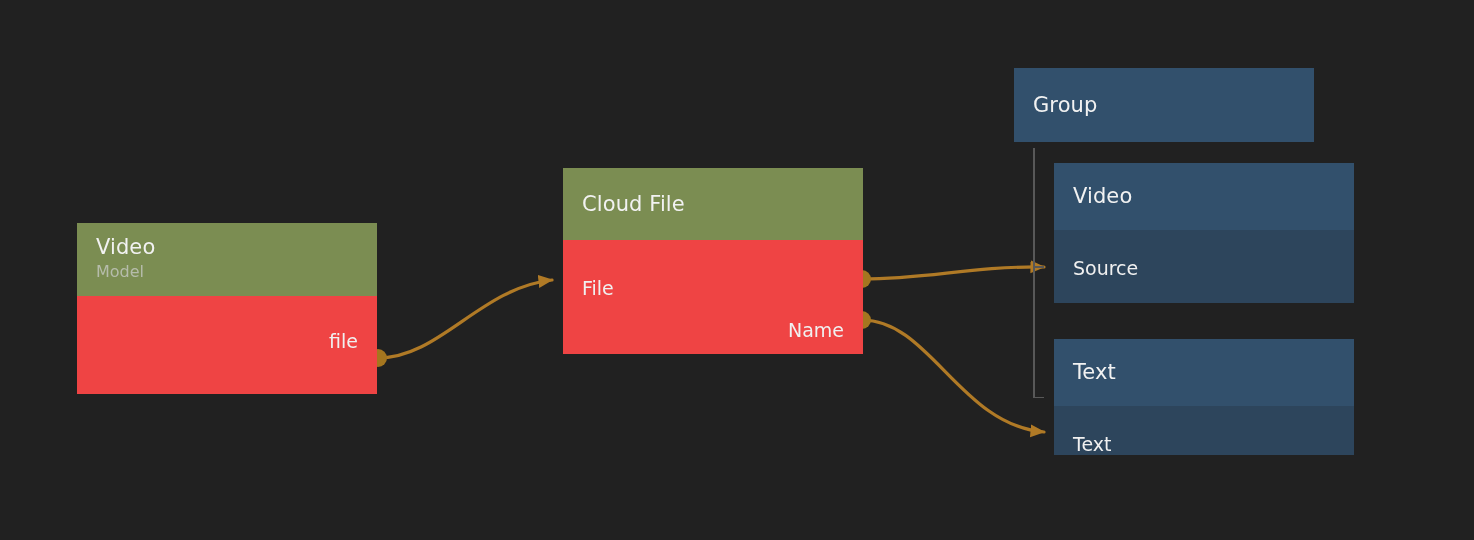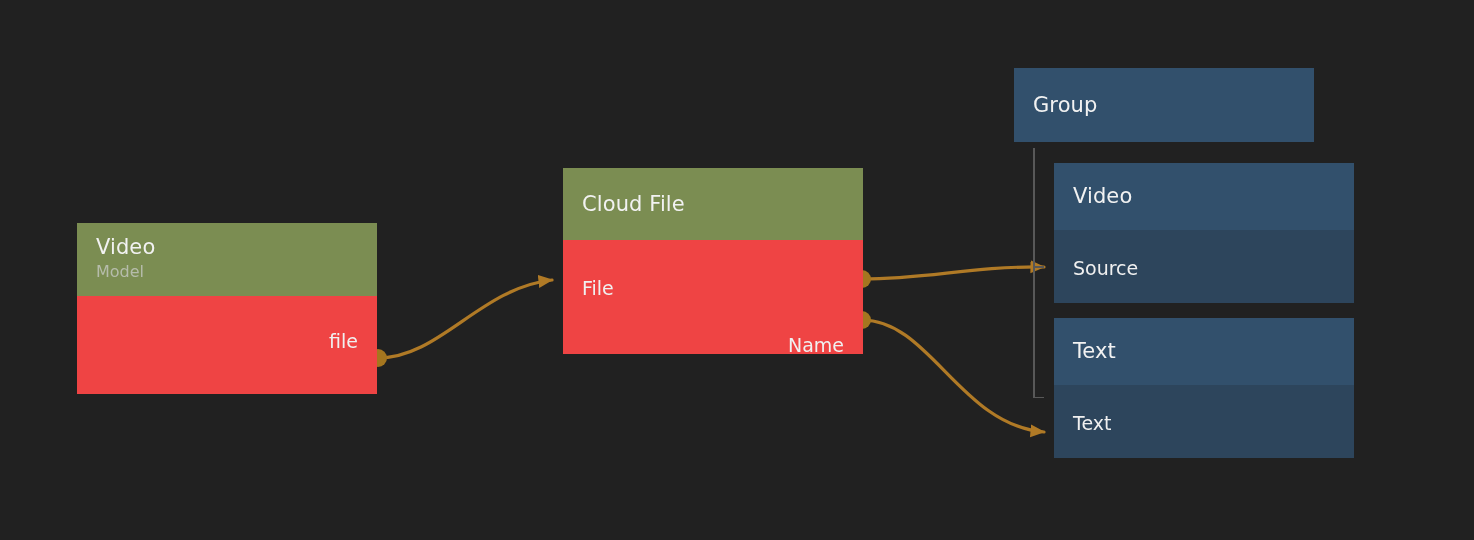--- a/index.html
+++ b/index.html
@@ -134,21 +134,21 @@
   </div>
 
   <div class="node green" style="left:563px; top:168px; width:300px; height:186px;">
     <div class="node-header" style="height:72px;">
       <div class="title">Cloud File</div>
     </div>
     <div class="node-body" style="height:114px;">
       <div class="row in" style="top:27px; height:26px;">
         <span class="port-label">File</span>
       </div>
-      <div class="row out" style="top:84px; height:26px;">
+      <div class="row out" style="top:69px; height:26px;">
         <span class="port-label">Name</span>
       </div>
     </div>
   </div>
 
   <div class="tree-line" style="left:1033px; top:148px; width:1.5px; height:250px;"></div>
   <div class="tree-line" style="left:1033px; top:266px; width:11px; height:1.5px;"></div>
   <div class="tree-line" style="left:1033px; top:396.5px; width:11px; height:1.5px;"></div>
 
   <div class="node blue" style="left:1014px; top:68px; width:300px; height:74px;">
@@ -161,21 +161,21 @@
     <div class="node-header" style="height:67px;">
       <div class="title bold">Video</div>
     </div>
     <div class="node-body" style="height:73px;">
       <div class="row in" style="top:17px; height:26px;">
         <span class="port-label">Source</span>
       </div>
     </div>
   </div>
 
-  <div class="node blue" style="left:1054px; top:318px; width:300px; height:140px;">
+  <div class="node blue" style="left:1054px; top:339px; width:300px; height:116px;">
     <div class="node-header" style="height:67px;">
       <div class="title bold">Text</div>
     </div>
     <div class="node-body" style="height:73px;">
       <div class="row in" style="top:17px; height:26px;">
         <span class="port-label">Text</span>
       </div>
     </div>
   </div>
 

